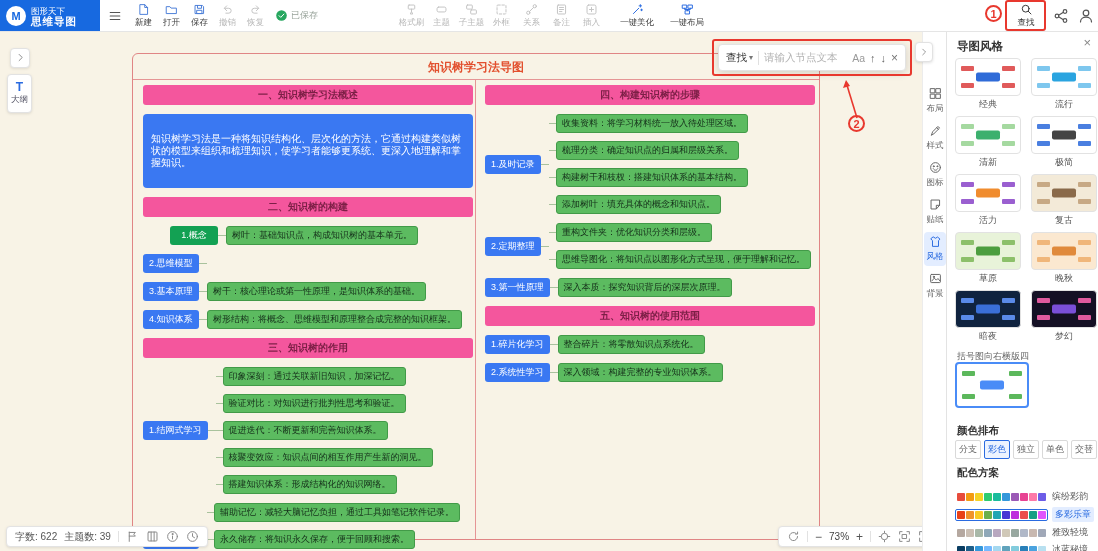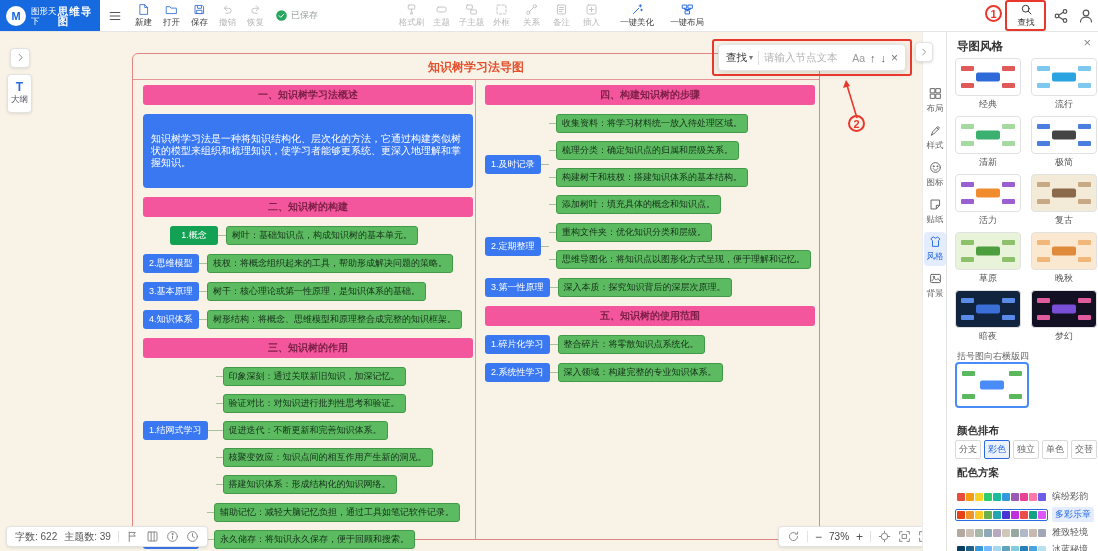--- a/index.html
+++ b/index.html
@@ -4,21 +4,21 @@
 <style>
 *{margin:0;padding:0;box-sizing:border-box;}
 body{font-family:"Liberation Sans","DejaVu Sans",sans-serif;background:#fff;}
 .screen{position:relative;width:1098px;height:551px;overflow:hidden;background:#fff;}
 
 
 .topbar{position:absolute;top:0;left:0;width:1098px;height:32px;background:#fff;border-bottom:1px solid #e5e5e5;z-index:40;}
 .tb-left{display:flex;align-items:center;height:31px;}
 .logo{width:100px;height:31px;background:#1769e0;color:#fff;display:flex;align-items:center;gap:5px;padding:0 6px;flex:none;}
 .logo-circle{width:20px;height:20px;border-radius:50%;background:#fff;color:#1769e0;font-weight:bold;font-size:11px;display:flex;align-items:center;justify-content:center;flex:none;}
-.logo-text{display:flex;flex-direction:row;line-height:10px;}
+.logo-text{display:flex;flex-direction:column;line-height:10px;}
 .logo-l1{font-size:8.5px;}
 .logo-l2{font-size:10.5px;font-weight:bold;letter-spacing:1px;}
 .menu-btn{margin-left:4px;width:22px;height:22px;color:#555;display:flex;align-items:center;justify-content:center;cursor:pointer;}
 .menu-btn svg{width:14px;height:14px;}
 .tb-group{display:flex;align-items:center;}
 #file-buttons{margin-left:4px;gap:1px;}
 #tool-buttons{margin-left:80px;gap:3px;}
 #magic-buttons{margin-left:10px;gap:6px;}
 .tb-btn{display:flex;flex-direction:column;align-items:center;justify-content:center;width:27px;height:30px;gap:1px;font-size:8.5px;color:#444;cursor:pointer;border-radius:3px;}
 .tb-btn.wide{width:44px;}
@@ -343,21 +343,20 @@
               <span class="mlabel green">1.概念</span>
               <span class="conn"></span>
             </div>
             <span class="mnode">树叶：基础知识点，构成知识树的基本单元。</span>
           </div>
           <div class="mrow">
             <div class="lslot">
               <span class="mlabel">2.思维模型</span>
               <span class="conn"></span>
             </div>
-            <span class="mnode">枝杈：将概念组织起来的工具，帮助形成解决问题的策略。</span>
           </div>
           <div class="mrow">
             <div class="lslot">
               <span class="mlabel">3.基本原理</span>
               <span class="conn"></span>
             </div>
             <span class="mnode">树干：核心理论或第一性原理，是知识体系的基础。</span>
           </div>
           <div class="mrow">
             <div class="lslot">

